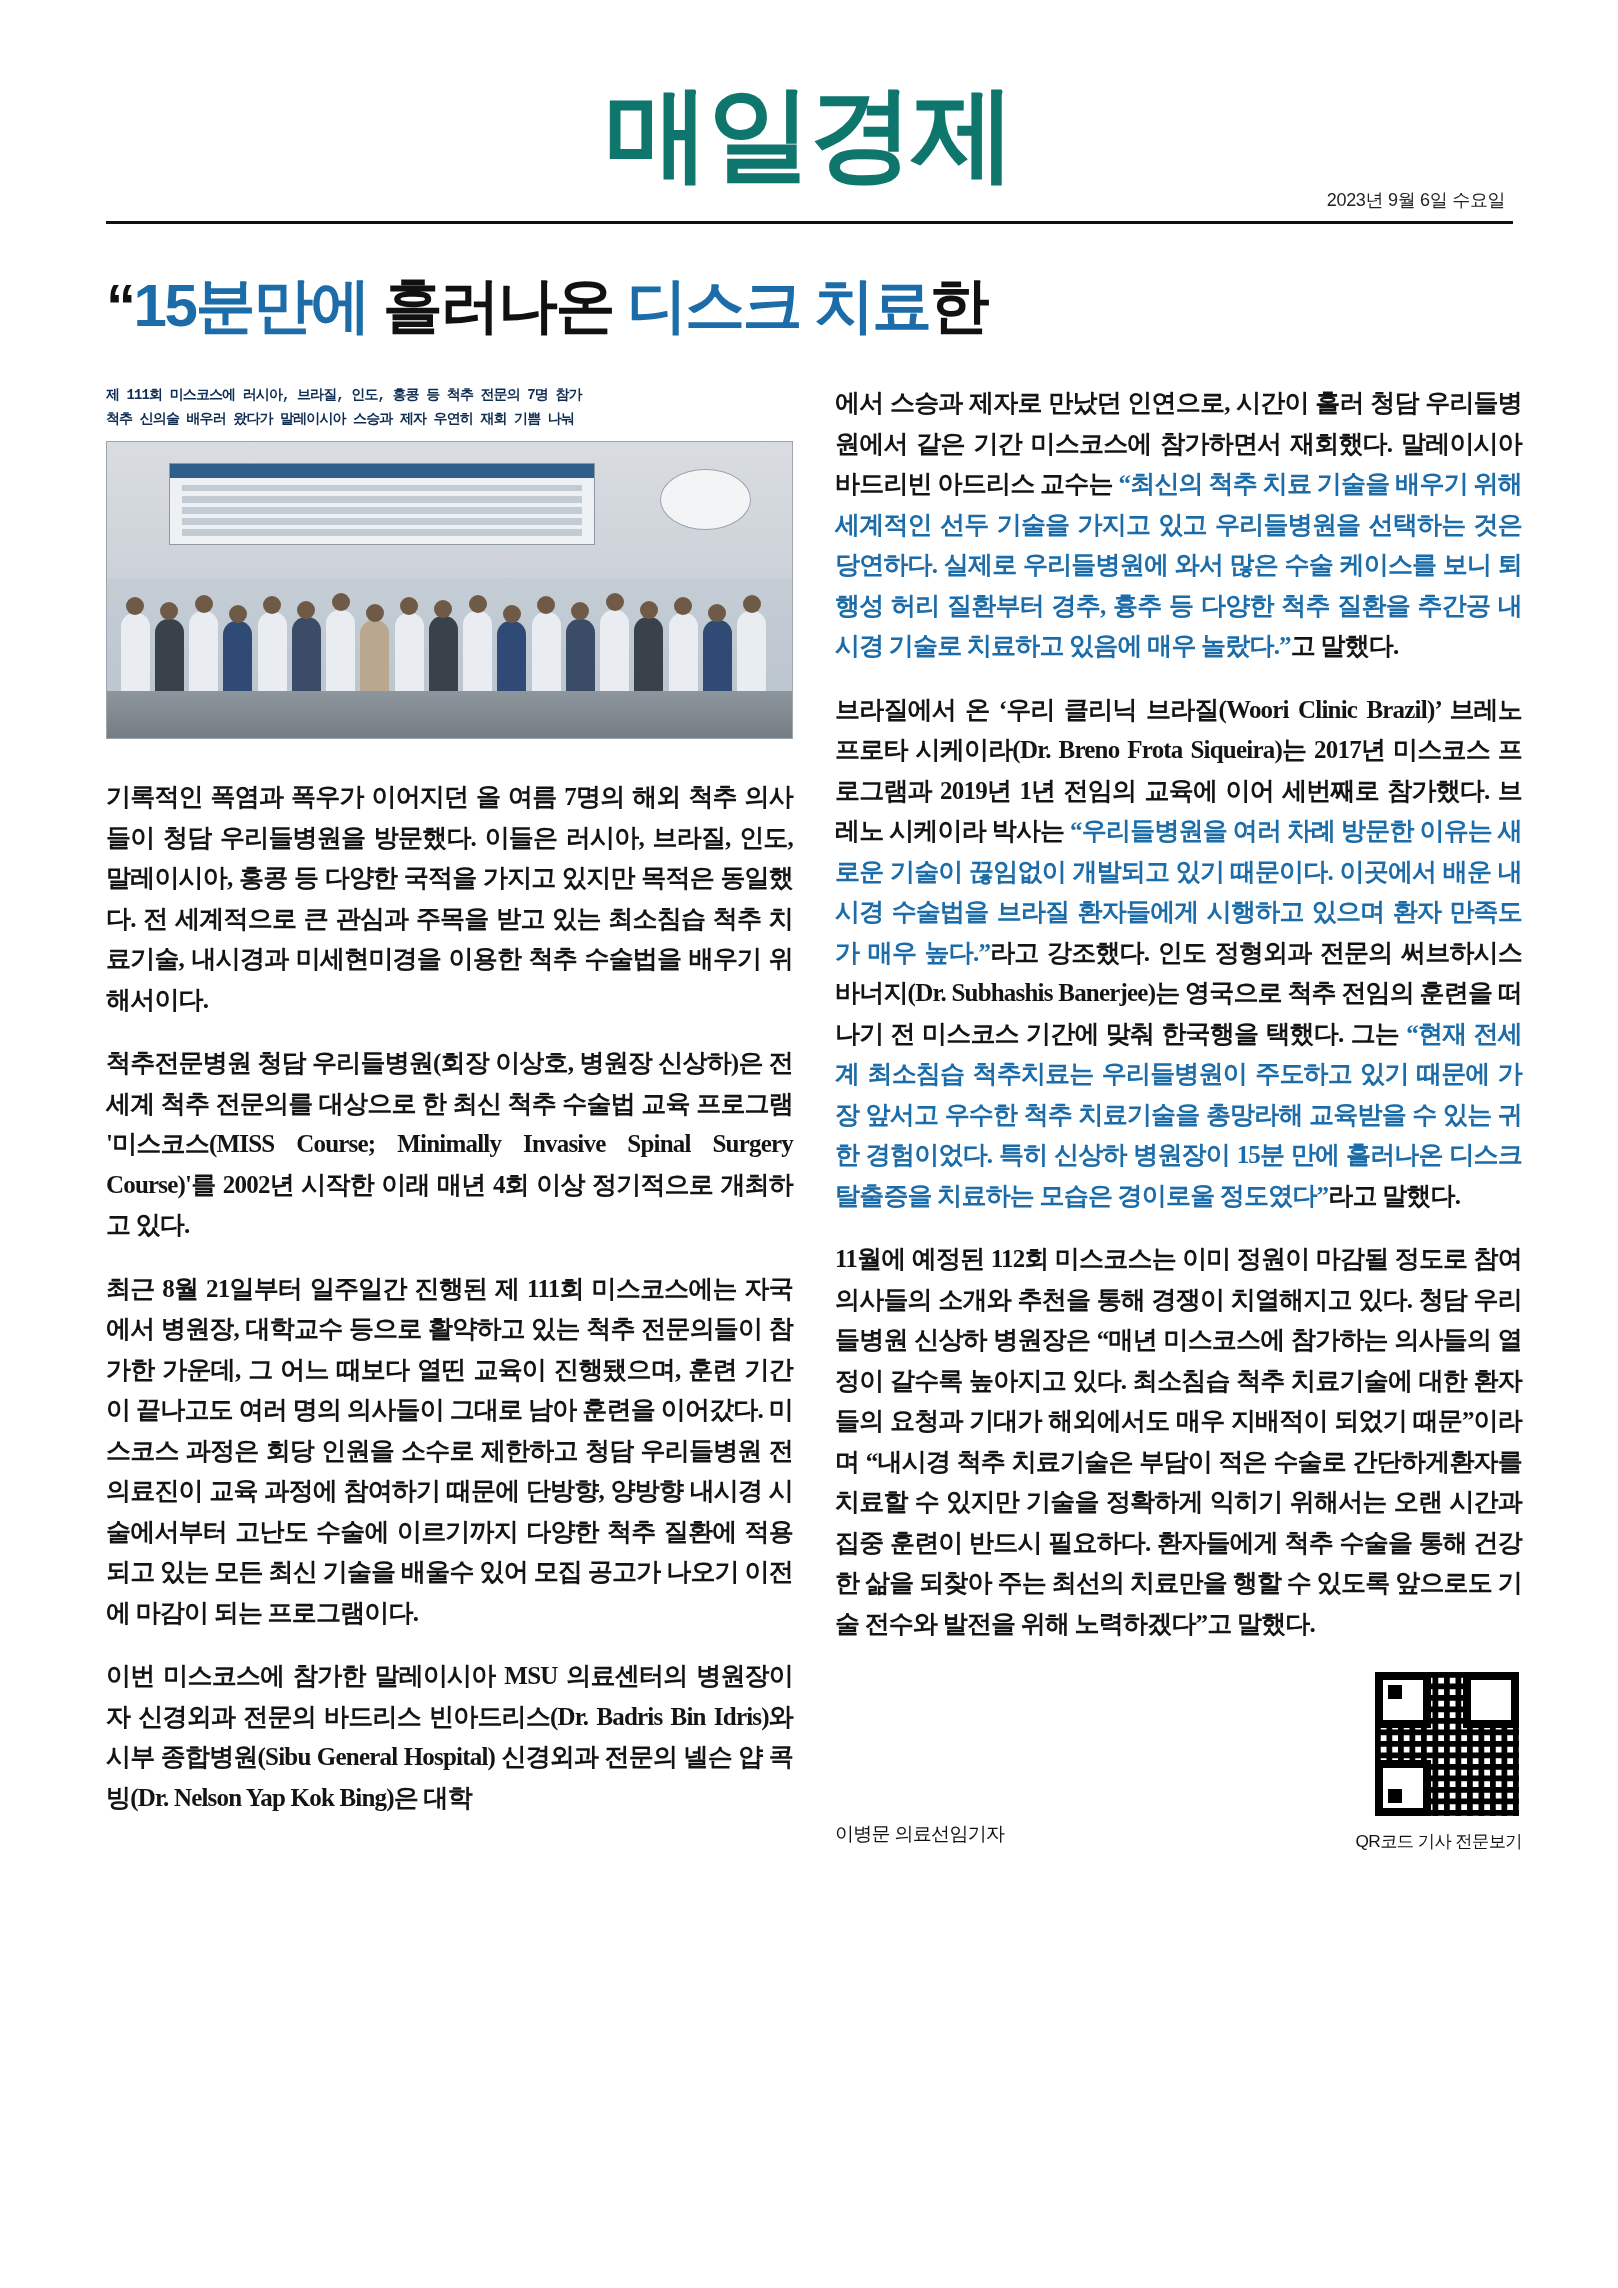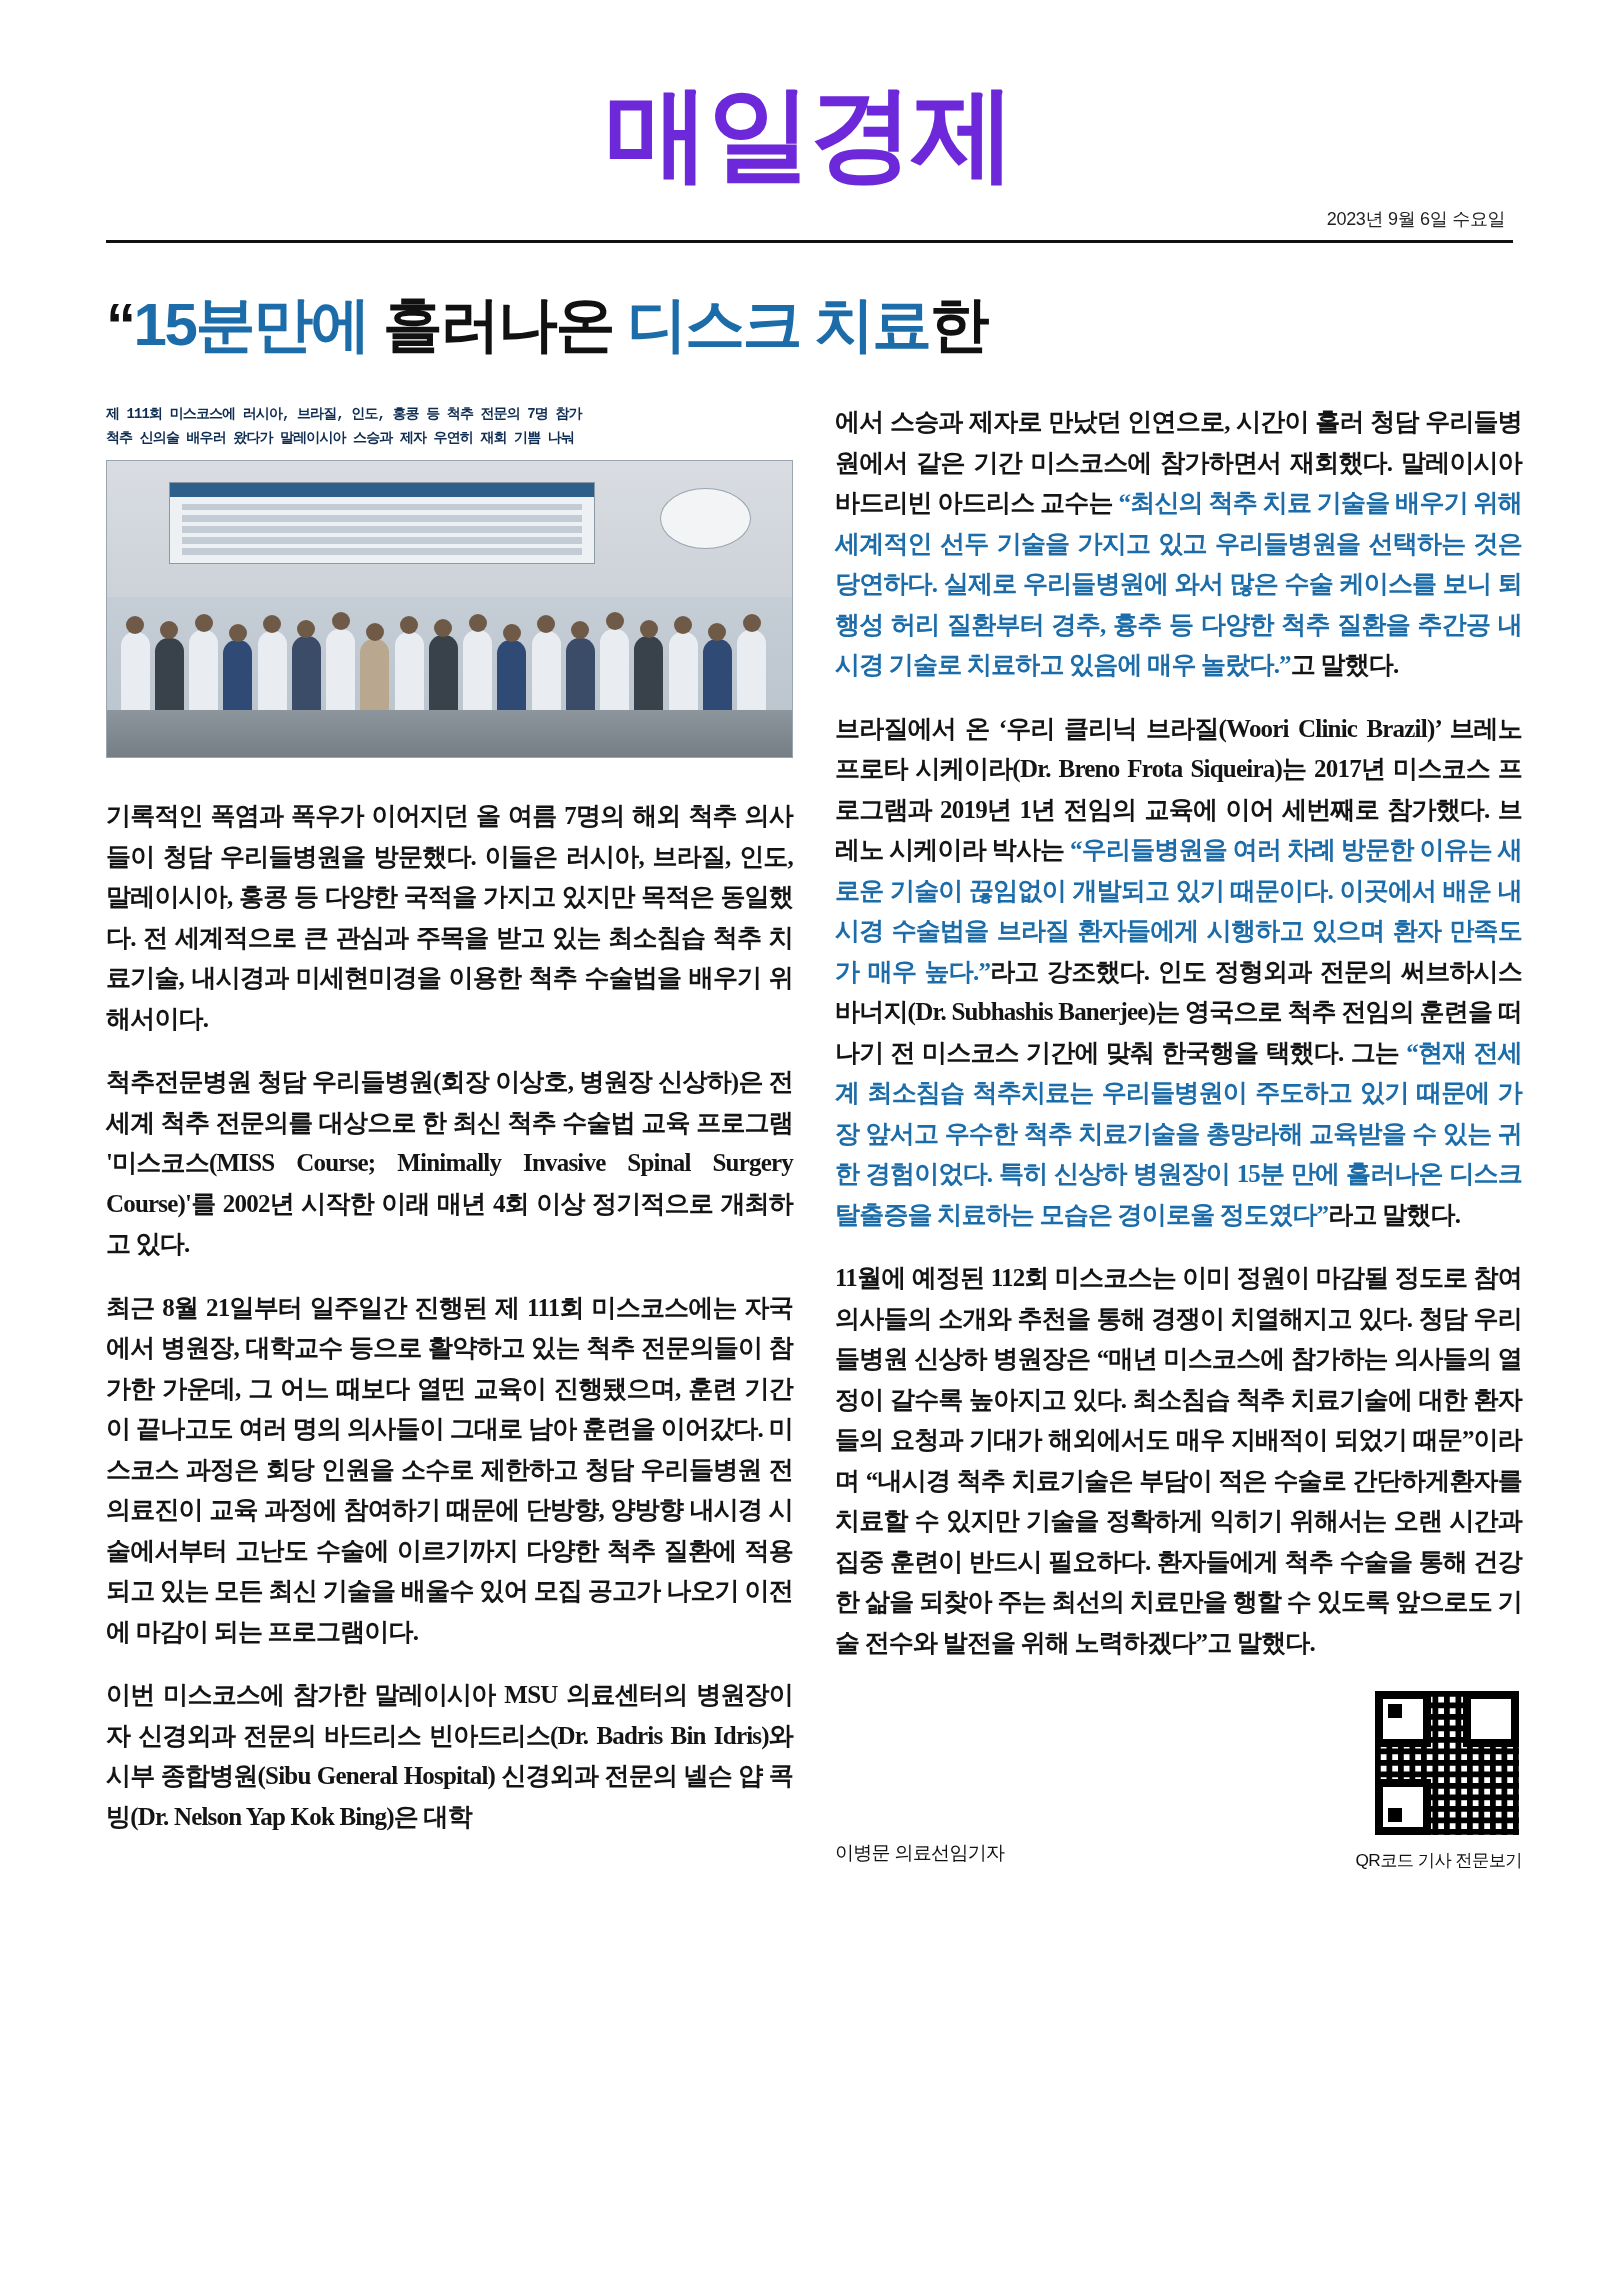--- a/index.html
+++ b/index.html
@@ -28,29 +28,29 @@
   .masthead {
     text-align: center;
     position: relative;
   }
   .masthead-title {
     font-family: "Liberation Sans", sans-serif;
     font-weight: bold;
     font-size: 104px;
     letter-spacing: -1.9px;
     line-height: 1.05;
-    color: #6d28d9;
+    color: #0f766e;
     margin: 11.5px 0 0 0;
   }
   .masthead-date {
     font-family: "Liberation Sans", sans-serif;
     font-size: 18px;
     color: #222;
     text-align: right;
-    margin-top: 19px;
+    margin-top: 0;
     padding-right: 7.7px;
     letter-spacing: -0.3px;
   }
   .masthead-rule {
     border: none;
     border-top: 3.8px solid #111;
     margin: 9.6px 0 0 0;
   }
 
   

